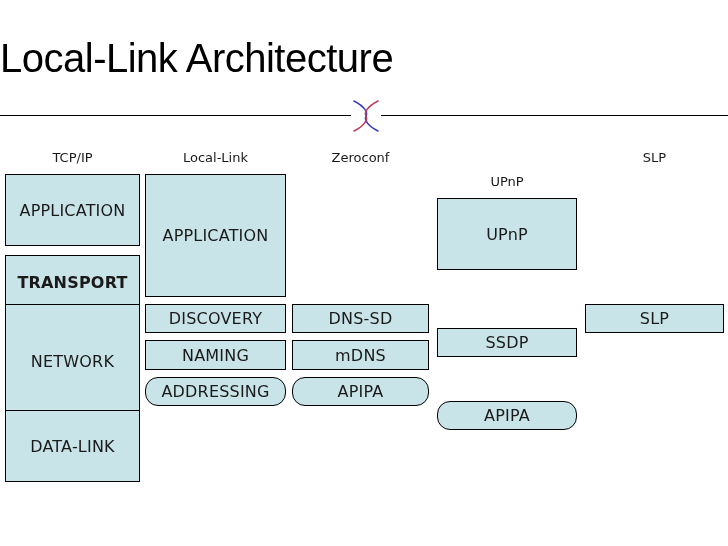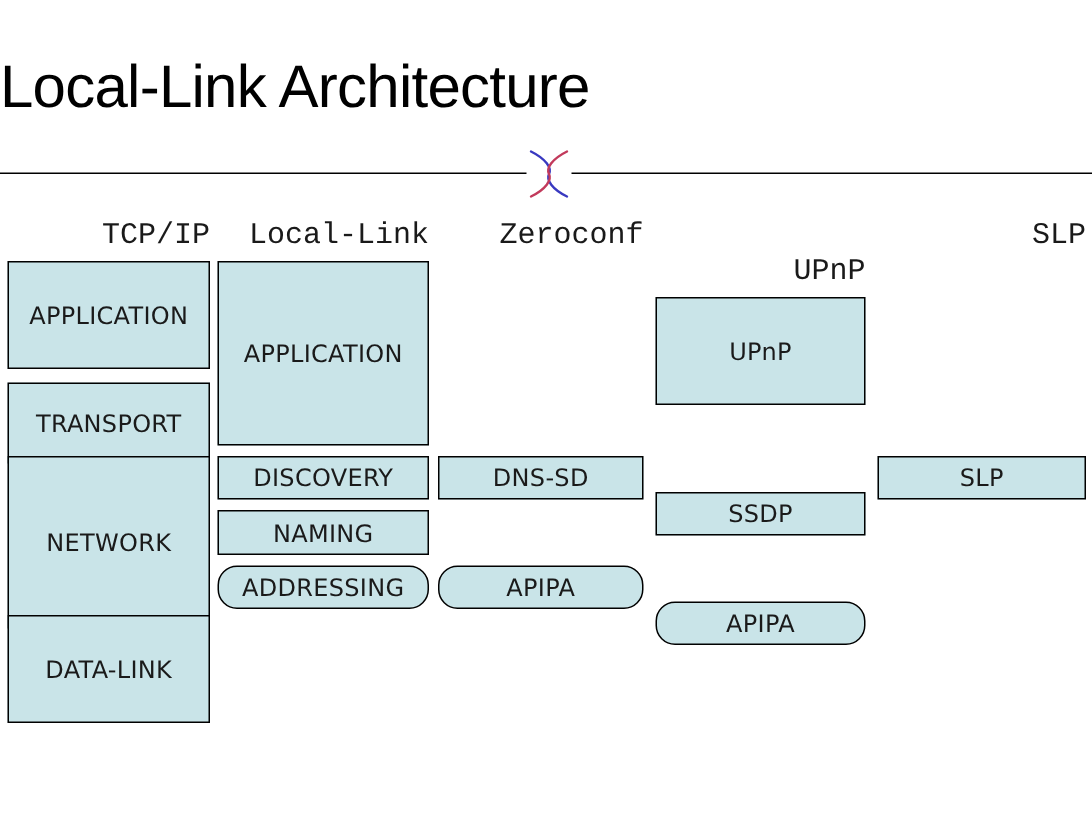--- a/index.html
+++ b/index.html
@@ -46,24 +46,23 @@
     left: 351px;
     width: 30px;
     height: 36px;
     background: #ffffff;
   }
   .col-header {
     position: absolute;
     height: 22px;
     line-height: 22px;
     top: 147px;
-    text-align: right;
-    font-size: 20px;
+    text-align: center;
+    font-size: 13px;
     white-space: nowrap;
-    font-family: Liberation Mono, monospace;
   }
   .box {
     position: absolute;
     background: var(--box-fill);
     border: 1px solid var(--box-border);
     display: flex;
     align-items: center;
     justify-content: center;
     font-size: 16px;
     letter-spacing: 0.2px;
@@ -72,21 +71,21 @@
   }
   
   .col-tcpip    { left: 5px;   width: 135px; }
   .col-locallink{ left: 145px; width: 141px; }
   .col-zeroconf { left: 292px; width: 137px; }
   .col-upnp     { left: 437px; width: 140px; margin-top: 24px; }
   .col-slp      { left: 585px; width: 139px; }
   
   .row-app        { top: 174px; height: 72px; }
   .row-app-tall   { top: 174px; height: 123px; }
-  .row-transport  { top: 255px; height: 54px; }
+  .row-transport  { top: 255px; height: 54px; font-weight: bold; }
   .row-network    { top: 304px; height: 115px; }
   .row-discovery  { top: 304px; height: 29px; }
   .row-naming     { top: 340px; height: 30px; }
   .row-addressing { top: 377px; height: 29px; border-radius: 13px; }
   .row-datalink   { top: 410px; height: 72px; }
 </style>
 </head>
 <body>
 
 <div class="slide">
@@ -112,20 +111,21 @@
   <div class="box col-tcpip row-transport">TRANSPORT</div>
   <div class="box col-tcpip row-network">NETWORK</div>
   <div class="box col-tcpip row-datalink">DATA-LINK</div>
 
   <div class="box col-locallink row-app-tall">APPLICATION</div>
   <div class="box col-locallink row-discovery">DISCOVERY</div>
   <div class="box col-locallink row-naming">NAMING</div>
   <div class="box col-locallink row-addressing">ADDRESSING</div>
 
   <div class="box col-zeroconf row-discovery">DNS-SD</div>
+  <div class="box col-zeroconf row-naming">mDNS</div>
   <div class="box col-zeroconf row-addressing">APIPA</div>
 
   <div class="box col-upnp row-app">UPnP</div>
   <div class="box col-upnp row-discovery">SSDP</div>
   <div class="box col-upnp row-addressing">APIPA</div>
 
   <div class="box col-slp row-discovery">SLP</div>
 
 </div>
 

